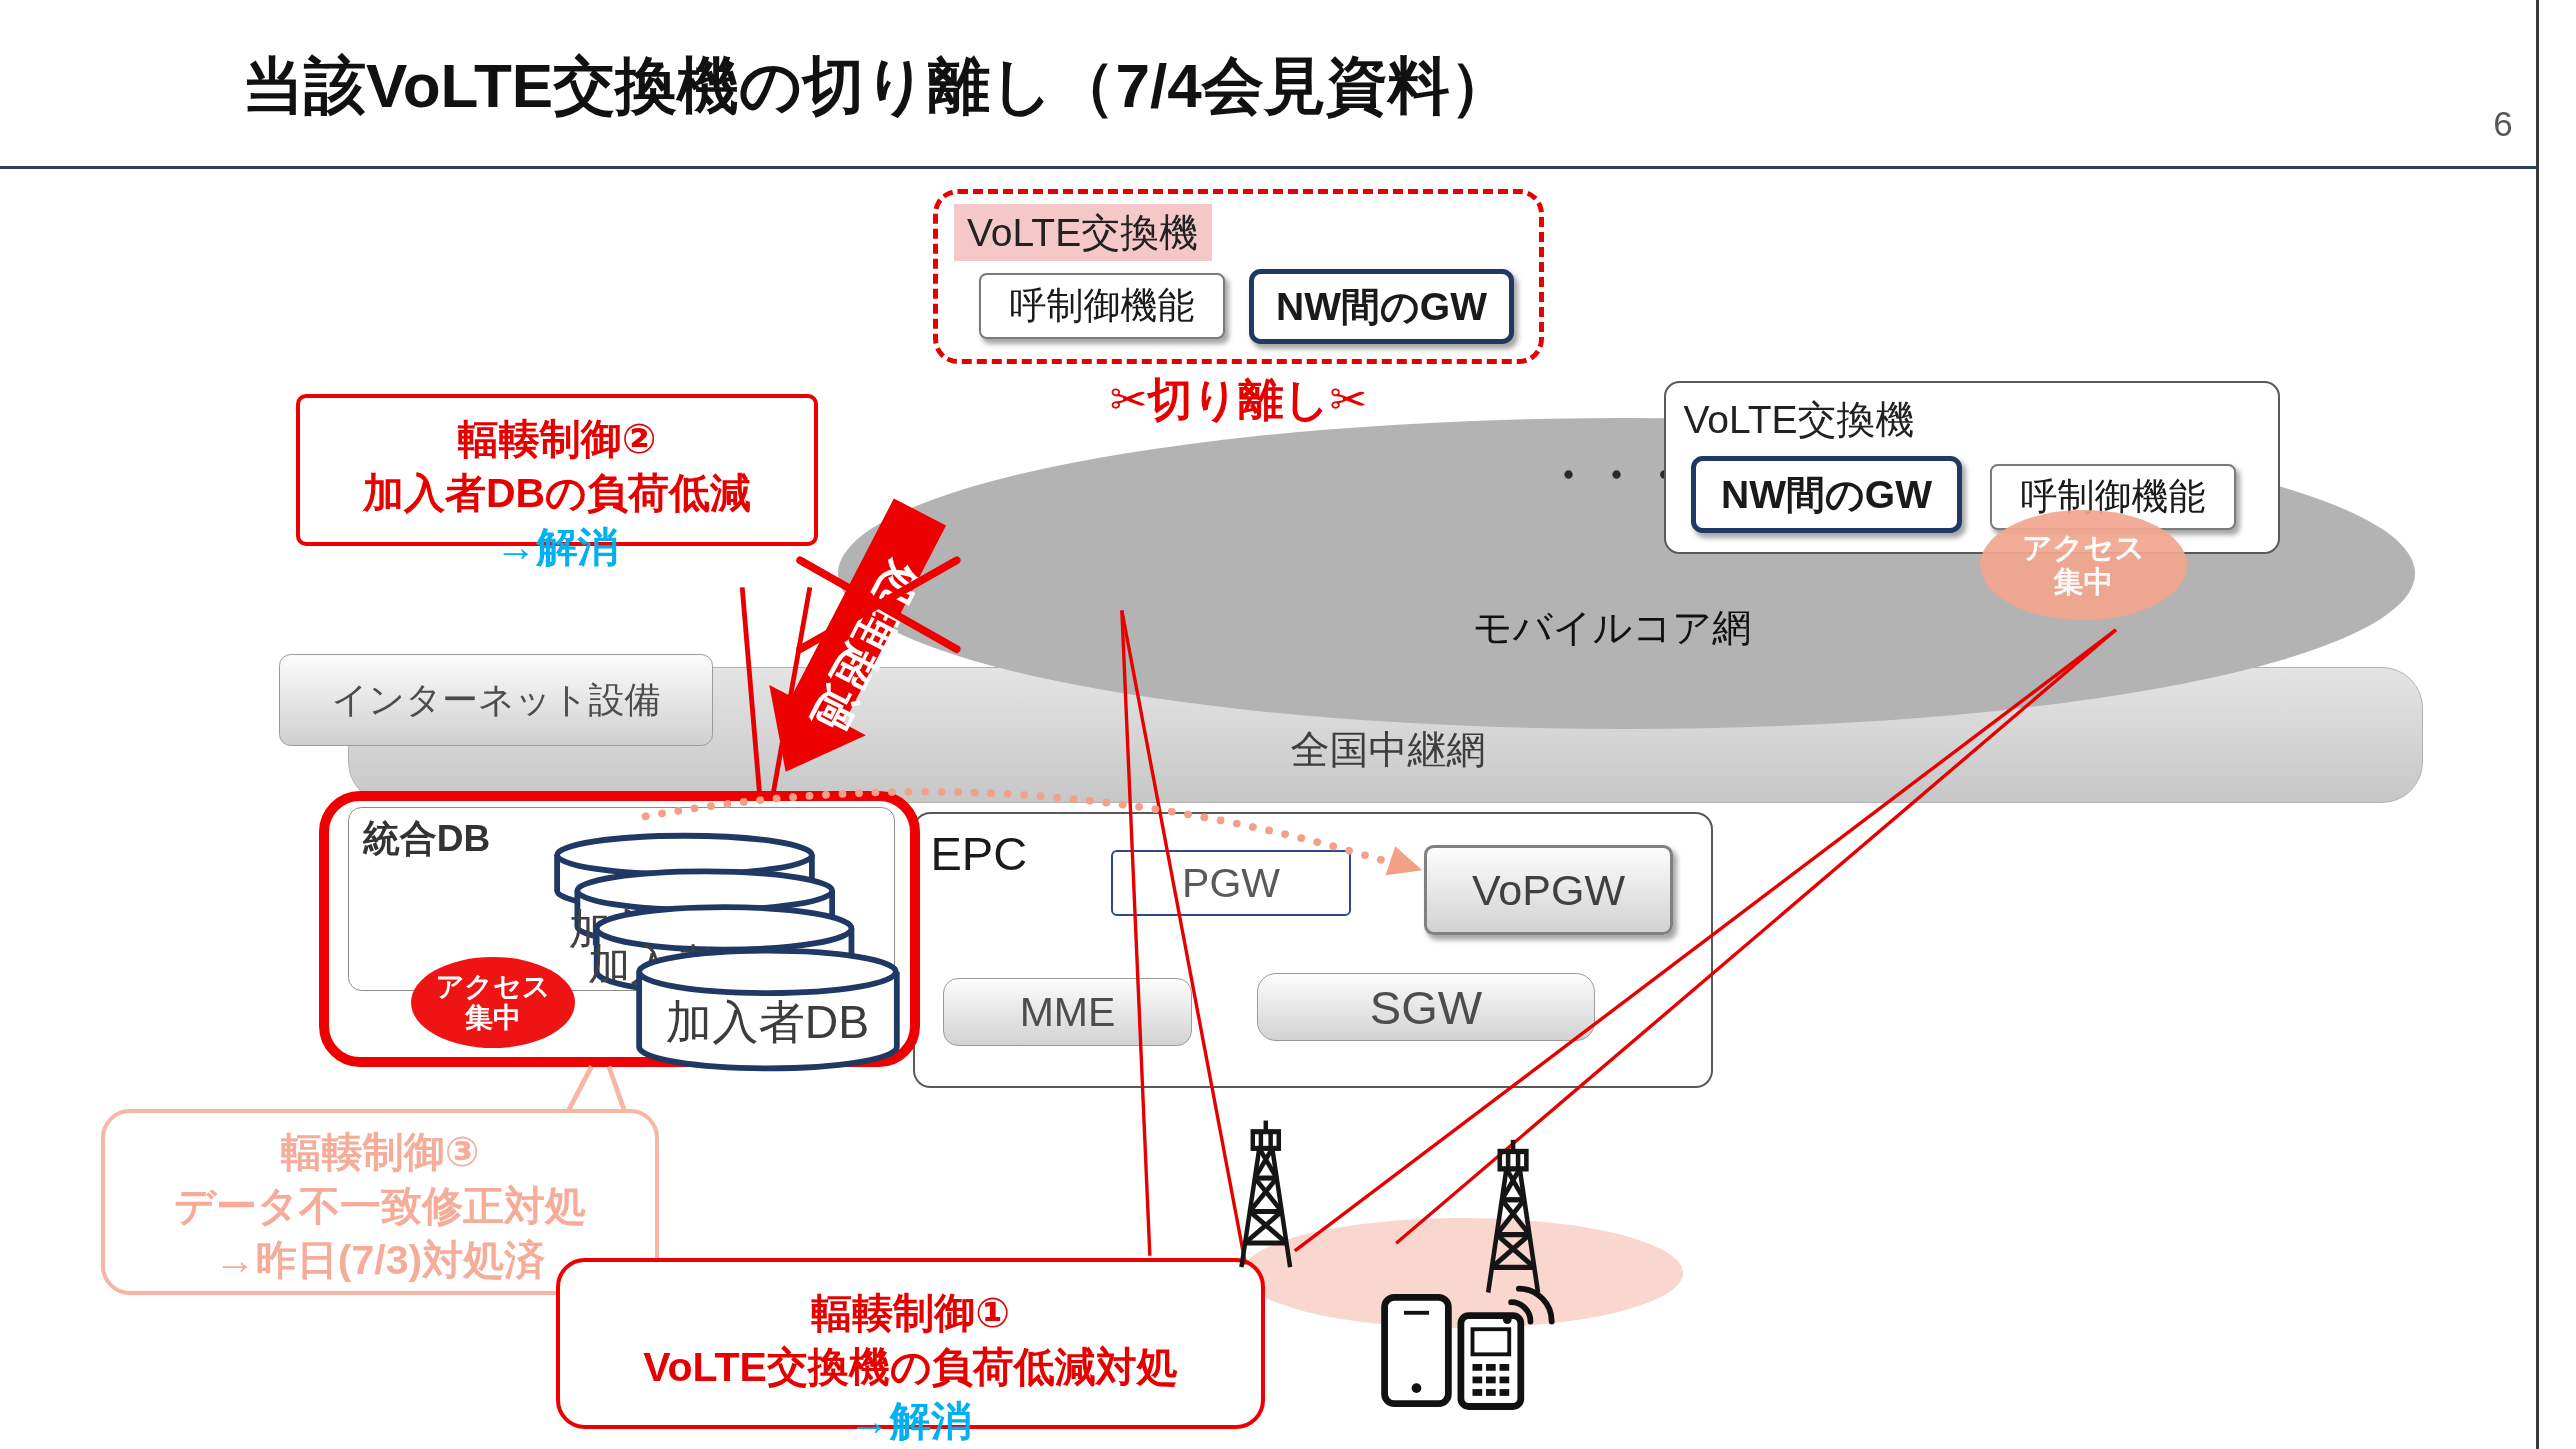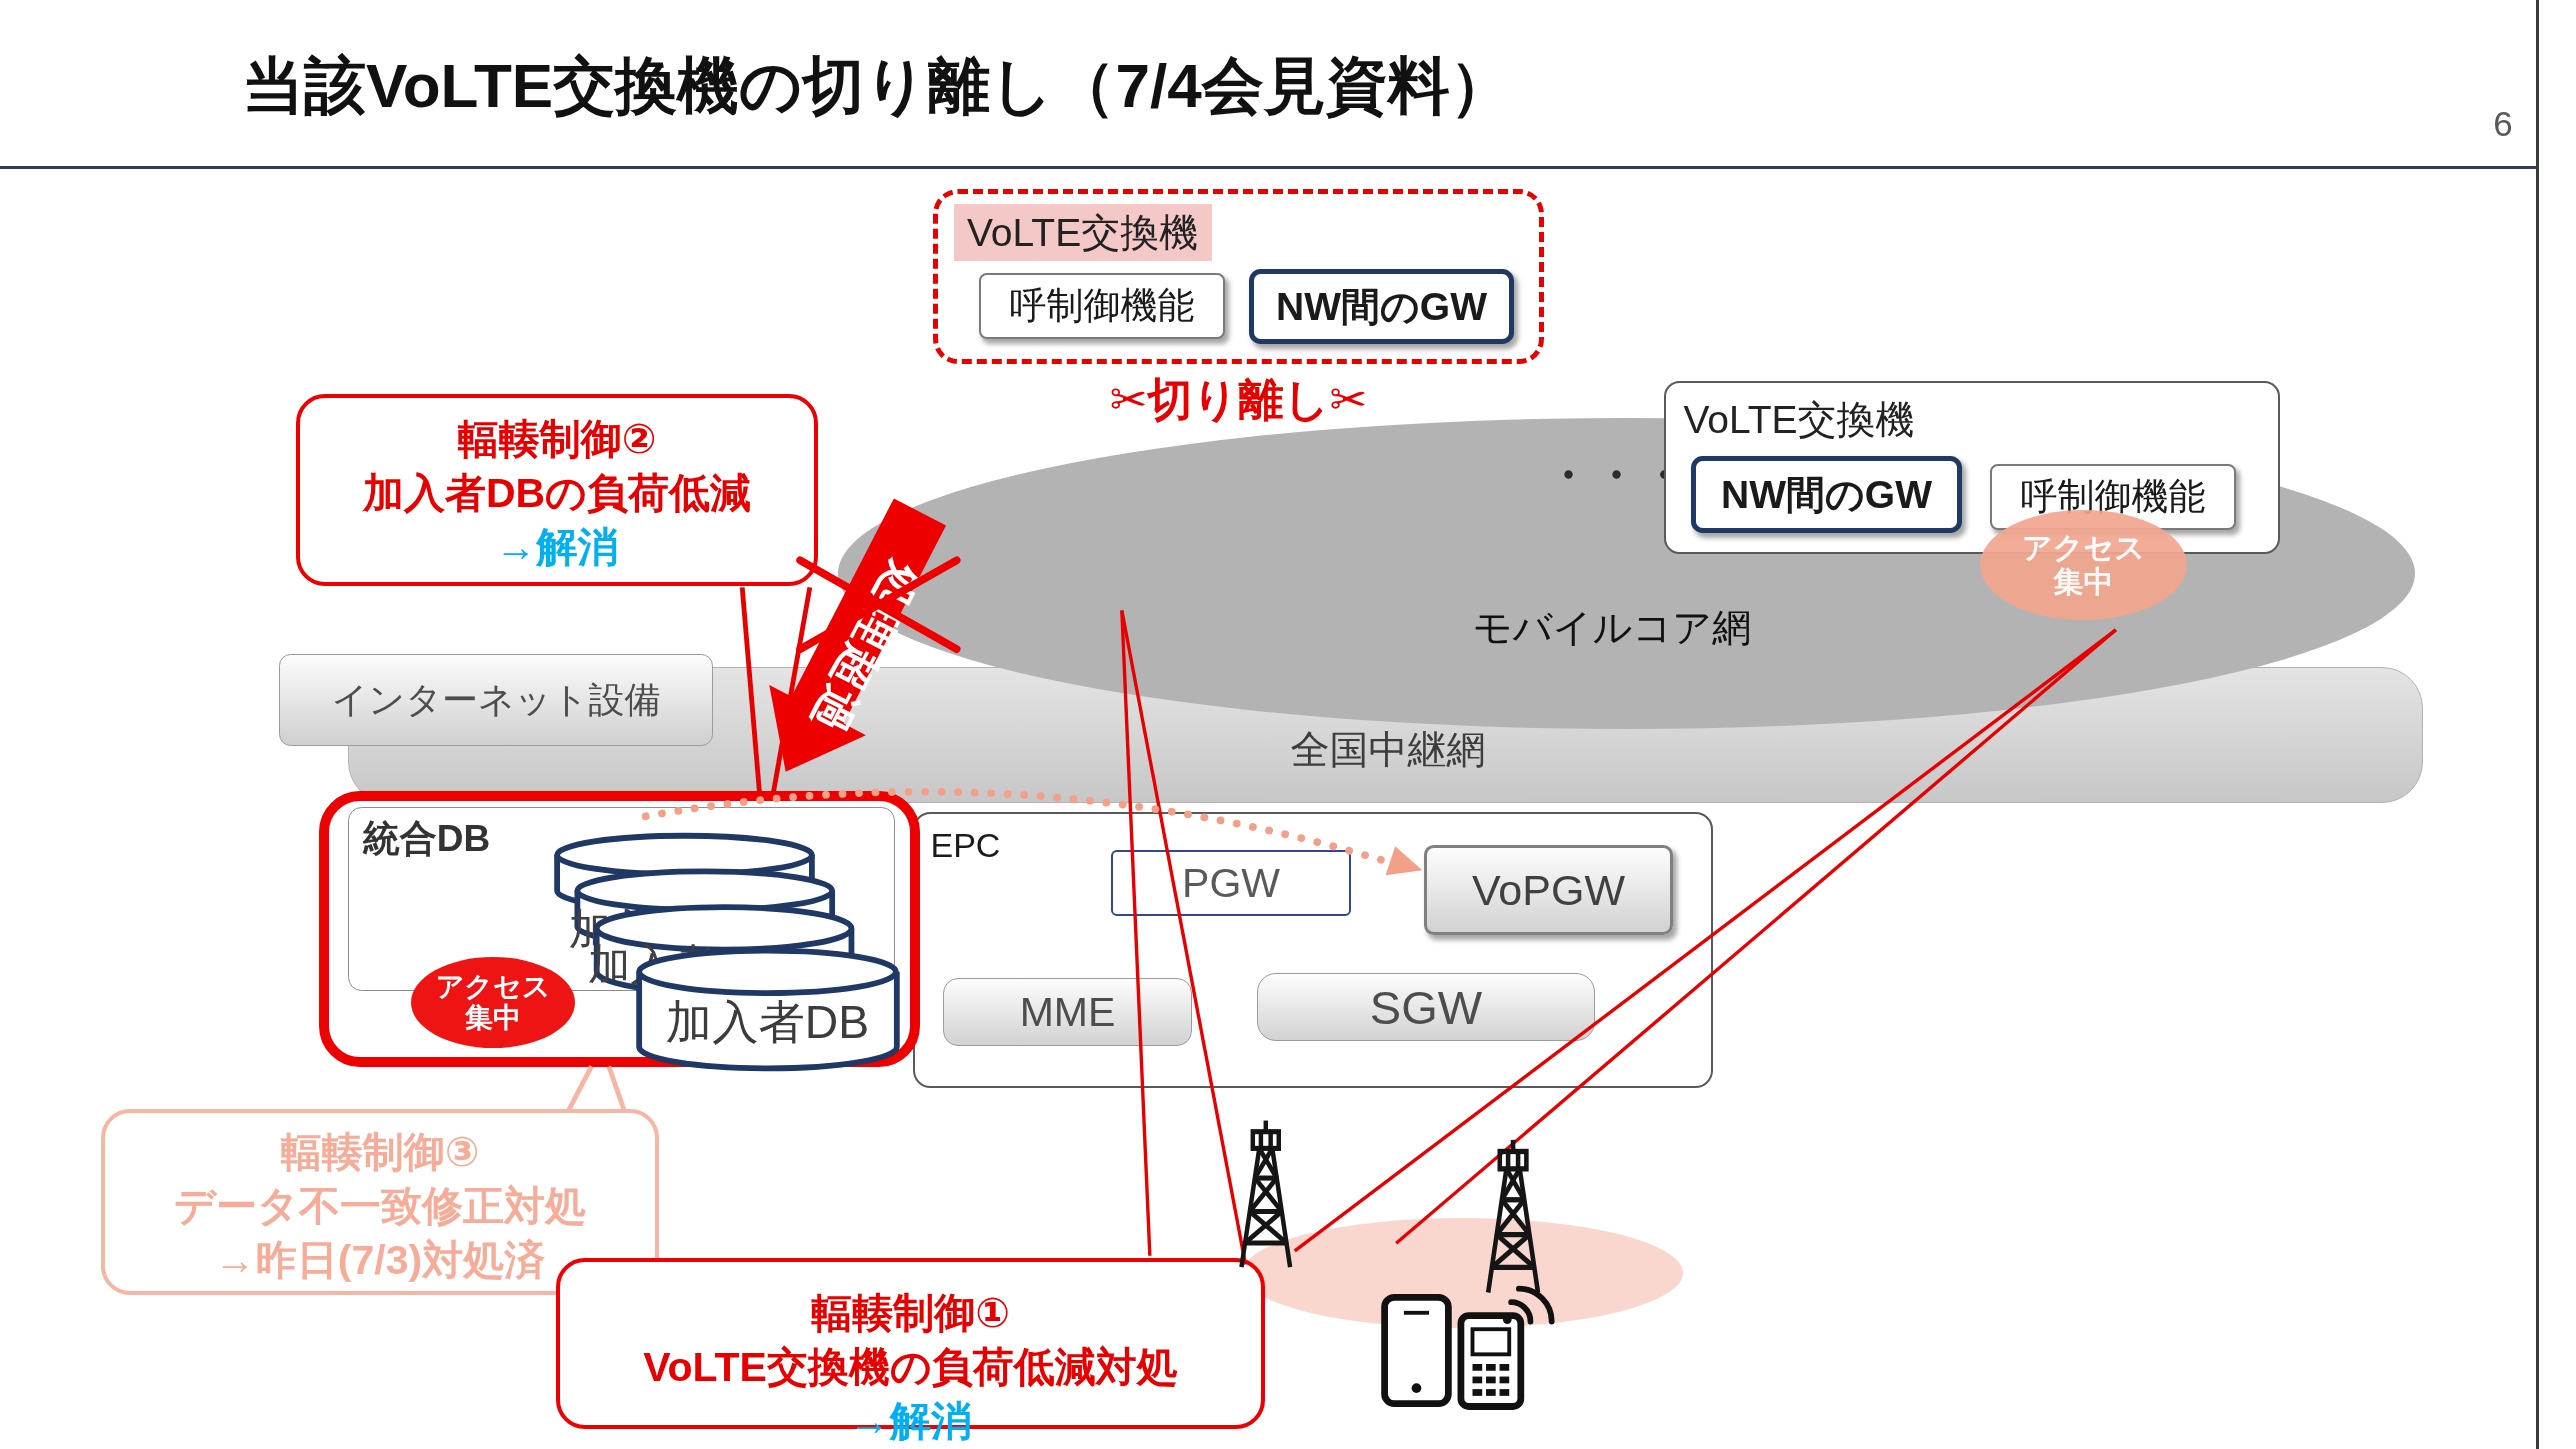--- a/index.html
+++ b/index.html
@@ -49,21 +49,21 @@
     <div class="abs ctr shadow" style="left:25px;top:73px;width:271px;height:77px;font-size:39px;font-weight:600;background:#fff;border:5.8px solid #1f3864;border-radius:11.6px;">NW間のGW</div>
     <div class="abs ctr shadow" style="left:324px;top:81px;width:246px;height:66px;font-size:37px;background:#fff;border:2.9px solid #7a7a7a;border-radius:7.7px;">呼制御機能</div>
   </div>
   <div class="abs ctr" style="left:1980px;top:510px;width:207px;height:110px;border-radius:50%;background:#f2a68f;opacity:.92;z-index:7;
               color:#fff;font-size:30px;line-height:1.12;font-weight:600;flex-direction:column;">
     <div>アクセス</div>
     <div>集中</div>
   </div>
 
   <div class="abs" style="left:913px;top:812px;width:800px;height:276px;background:#fff;border:2.9px solid #595959;border-radius:17.4px;z-index:9;">
-    <div class="abs" style="left:15.5px;top:11.6px;font-size:34px;color:#1a1a1a;">EPC</div>
+    <div class="abs" style="left:15.5px;top:11.6px;font-size:47px;color:#1a1a1a;">EPC</div>
     <div class="abs ctr" style="left:196px;top:36px;width:240px;height:66px;font-size:41px;color:#595959;background:#fff;border:2.9px solid #2e4a8c;border-radius:5.8px;">PGW</div>
     <div class="abs ctr shadow graybox" style="left:509px;top:31px;width:249px;height:90px;font-size:43px;color:#404040;border:3.9px solid #808080;">VoPGW</div>
     <div class="abs ctr graybox" style="left:28px;top:164px;width:249px;height:68px;font-size:41px;border-radius:15px;">MME</div>
     <div class="abs ctr graybox" style="left:342px;top:159px;width:338px;height:68px;font-size:47px;border-radius:19px;">SGW</div>
   </div>
 
   <div class="abs" style="left:319px;top:791px;width:601px;height:276px;background:#fff;border:10.6px solid #ee0000;border-radius:41px;z-index:11;">
     <div class="abs" style="left:19.3px;top:5.8px;width:547px;height:184px;background:#fff;border:1.9px solid #8c8c8c;border-radius:13.5px;">
       <div class="abs" style="left:13.5px;top:5.8px;font-size:37px;color:#333;font-weight:bold;">統合DB</div>
     </div>
@@ -90,21 +90,21 @@
         <text x="454" y="246" font-size="48" fill="#3c3c3c" stroke="none" text-anchor="middle">加入者DB</text>
       </g>
     </svg>
   </div>
   <div class="abs ctr" style="left:411px;top:957px;width:164px;height:91px;border-radius:50%;background:#ee1414;z-index:12;
               color:#fff;font-size:28px;line-height:1.1;font-weight:600;flex-direction:column;">
     <div>アクセス</div>
     <div>集中</div>
   </div>
 
-  <div class="abs" style="left:296px;top:394px;width:522px;height:192px;background:#fff;border:4.8px solid #ee0000;border-radius:29px;z-index:20;padding-top:13.5px;">
+  <div class="abs" style="left:296px;top:394px;width:522px;height:152px;background:#fff;border:4.8px solid #ee0000;border-radius:10px;z-index:20;padding-top:13.5px;">
     <div class="co-line red-t">輻輳制御②</div>
     <div class="co-line red-t">加入者DBの負荷低減</div>
     <div class="co-line cyan-t">→解消</div>
   </div>
 
   <div class="abs" style="left:101px;top:1109px;width:558px;height:186px;background:rgba(255,255,255,.88);border:4.8px solid #f6b6a4;border-radius:29px;z-index:20;padding-top:11.6px;">
     <div class="co-line salmon-t">輻輳制御③</div>
     <div class="co-line salmon-t">データ不一致修正対処</div>
     <div class="co-line salmon-t">→昨日(7/3)対処済</div>
   </div>

